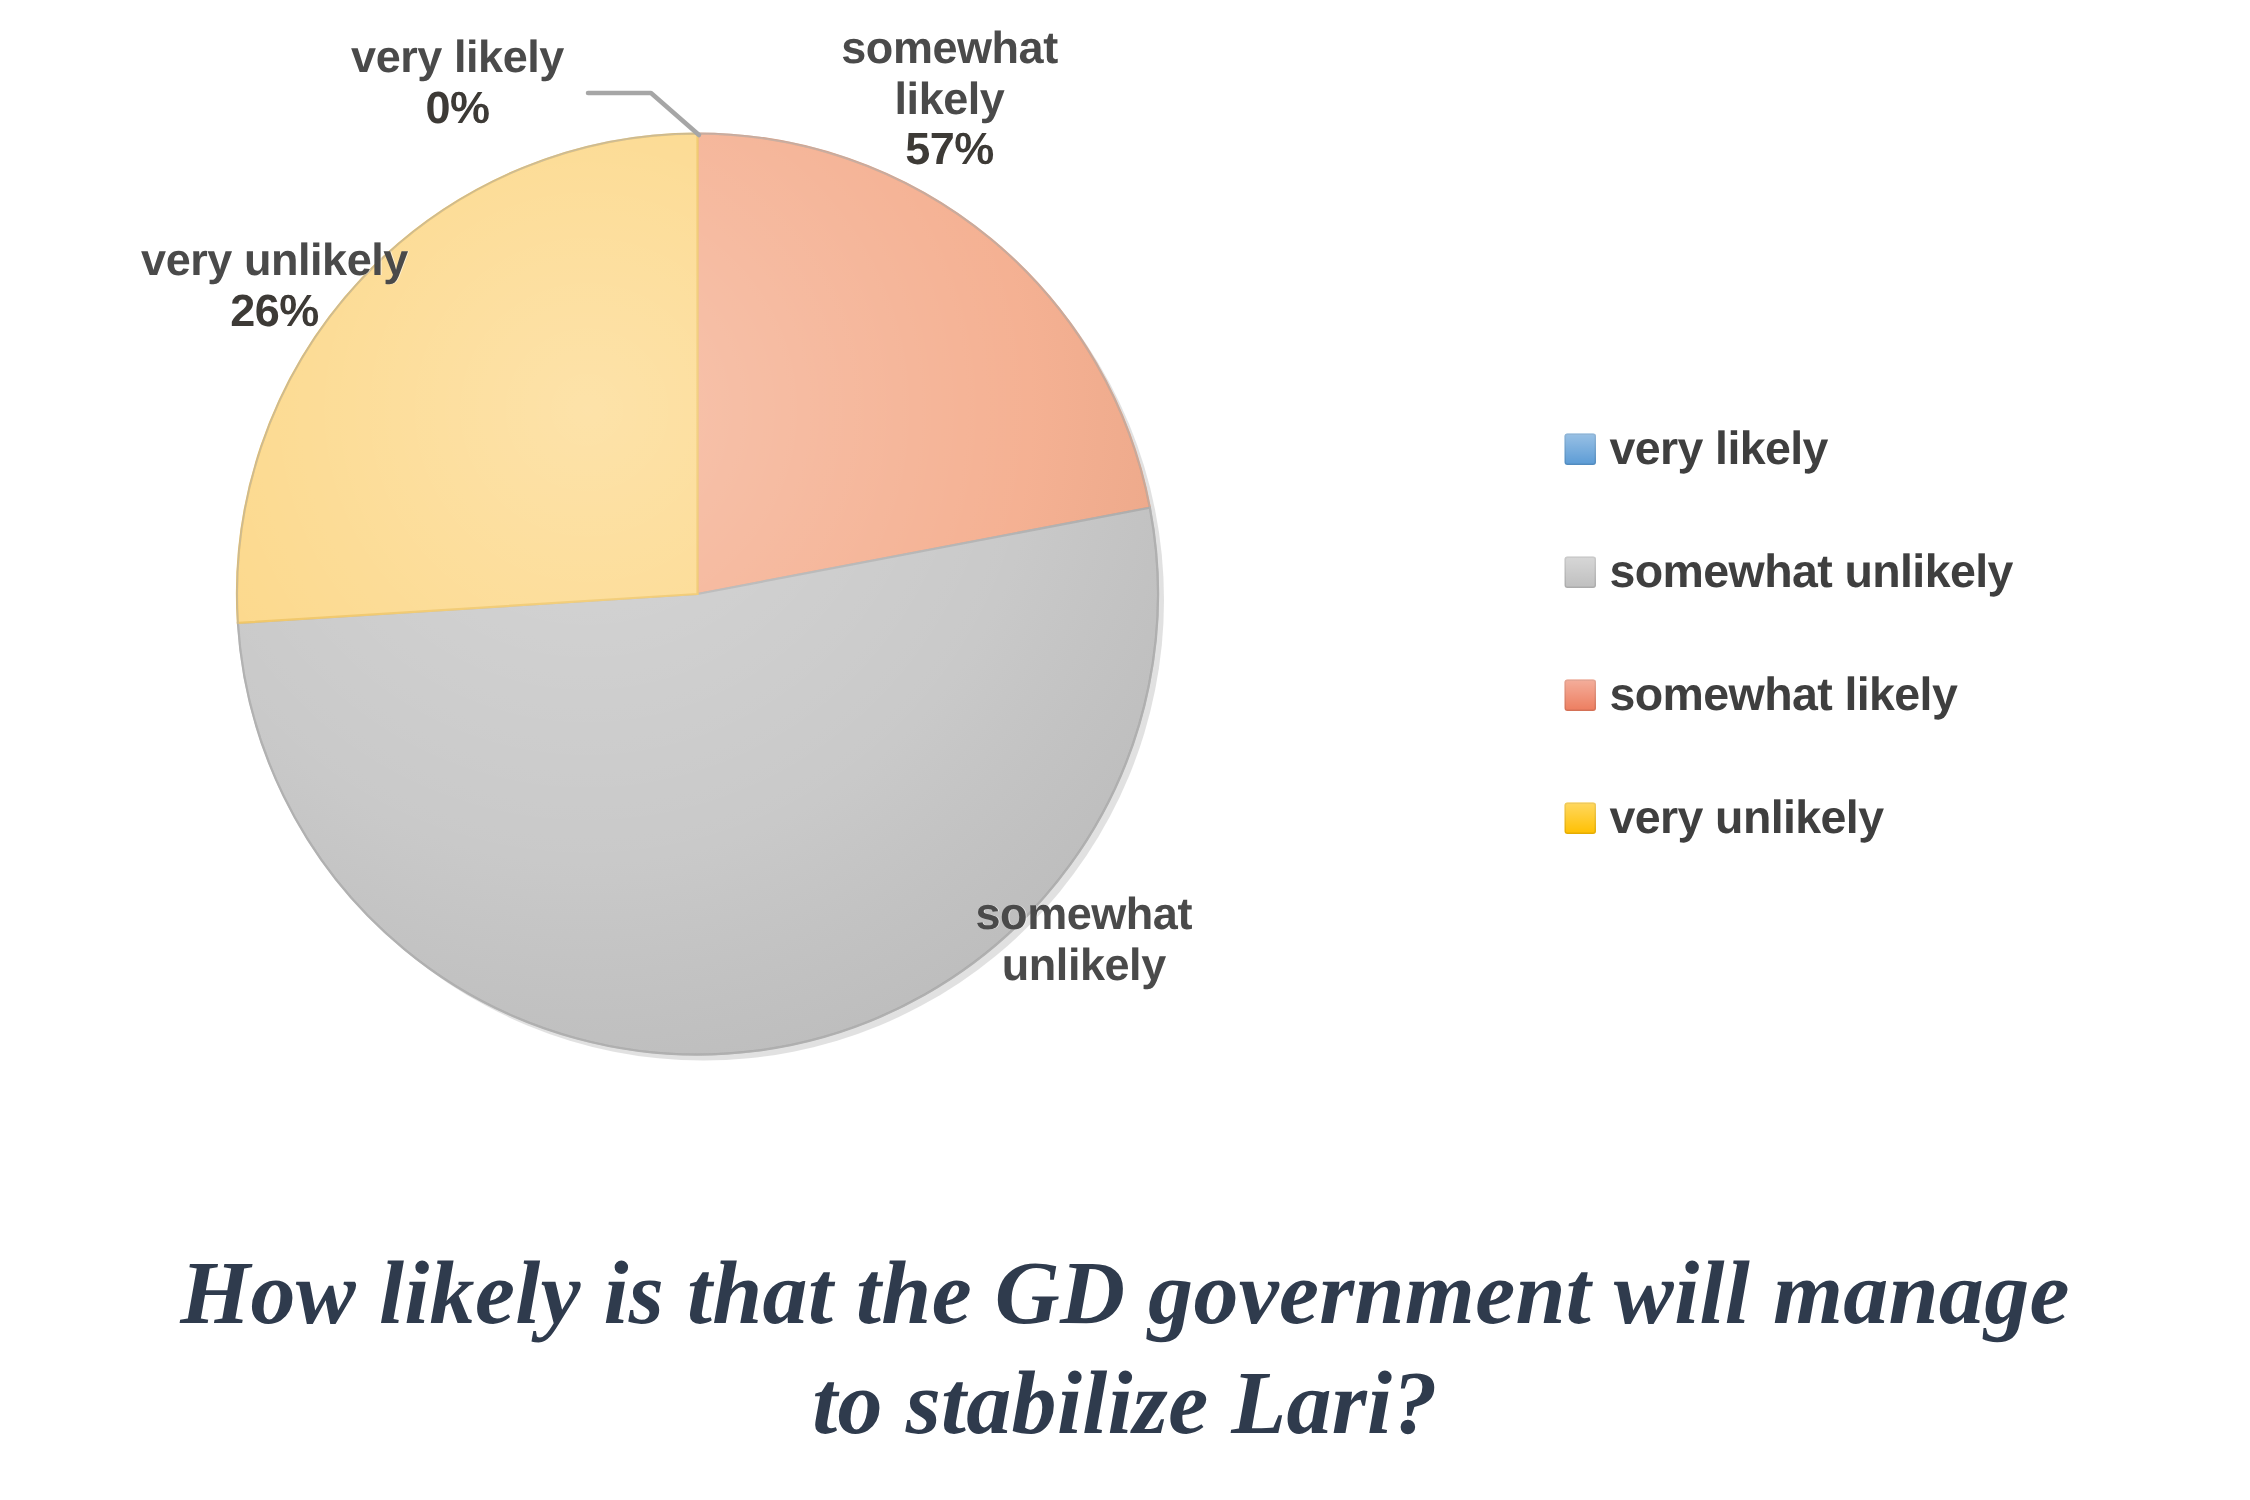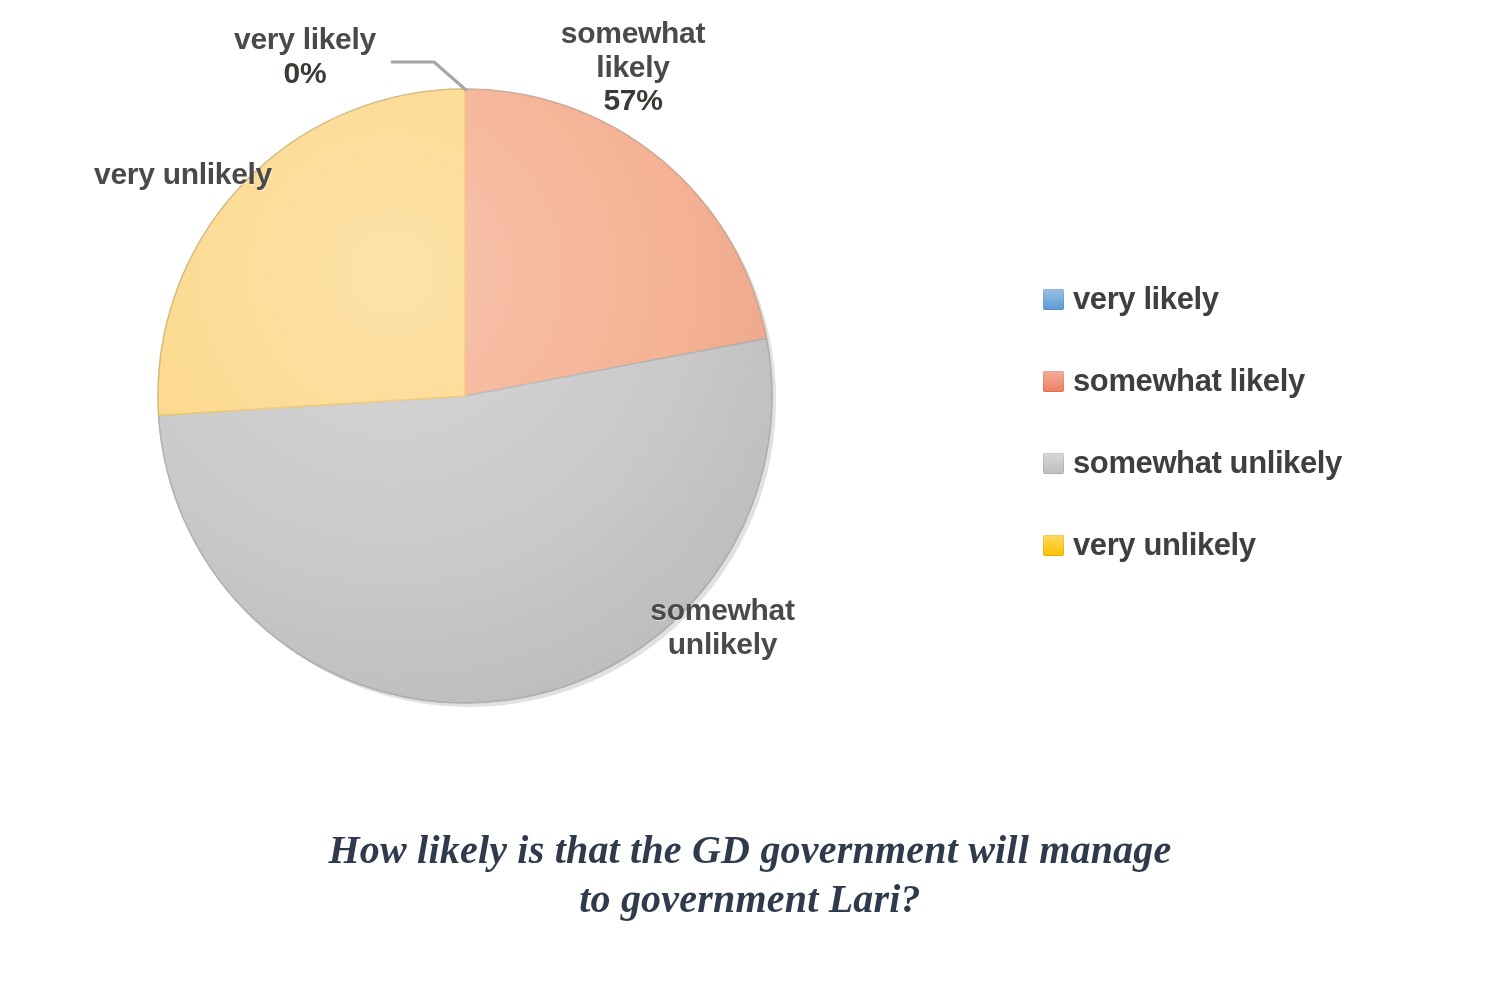--- a/index.html
+++ b/index.html
@@ -109,21 +109,21 @@
   
   #title {
     position: absolute;
     left: 0;
     top: 826px;
     width: 1500px;
     text-align: center;
     font-family: "Liberation Serif", "DejaVu Serif", serif;
     font-style: italic;
     font-weight: 700;
-    font-size: 40px;
+    font-size: 60px;
     line-height: 1.22;
     color: #2f3b4d;
     letter-spacing: 0.2px;
   }
   #title .title-line {
     display: block;
   }
 </style>
 </head>
 <body>
@@ -163,46 +163,47 @@
     </div>
 
     <div class="data-label" id="label-somewhat-likely">
       <span>somewhat</span><br>
       <span>likely</span>
       <span class="pct">57%</span>
     </div>
 
     <div class="data-label" id="label-very-unlikely">
       <span>very unlikely</span>
+      <span class="pct">26%</span>
     </div>
 
     <div class="data-label" id="label-somewhat-unlikely">
       <span>somewhat</span><br>
       <span>unlikely</span>
     </div>
 
   </div>
 
   <div id="legend">
     <div class="legend-row">
       <span class="legend-swatch" id="sw0" style="background: rgb(91, 155, 213);"></span>
       <span class="legend-label">very likely</span>
     </div>
     <div class="legend-row">
+      <span class="legend-swatch" id="sw2" style="background: rgb(191, 191, 191);"></span>
+      <span class="legend-label">somewhat unlikely</span>
+    </div>
+    <div class="legend-row">
       <span class="legend-swatch" id="sw1" style="background: rgb(237, 125, 95);"></span>
       <span class="legend-label">somewhat likely</span>
     </div>
     <div class="legend-row">
-      <span class="legend-swatch" id="sw2" style="background: rgb(191, 191, 191);"></span>
-      <span class="legend-label">somewhat unlikely</span>
-    </div>
-    <div class="legend-row">
       <span class="legend-swatch" id="sw3" style="background: rgb(255, 192, 0);"></span>
       <span class="legend-label">very unlikely</span>
     </div>
   </div>
 
   <div id="title">
     <span class="title-line">How likely is that the GD government will manage</span>
-    <span class="title-line">to government Lari?</span>
+    <span class="title-line">to stabilize Lari?</span>
   </div>
 
 </div>
 
 </body></html>

